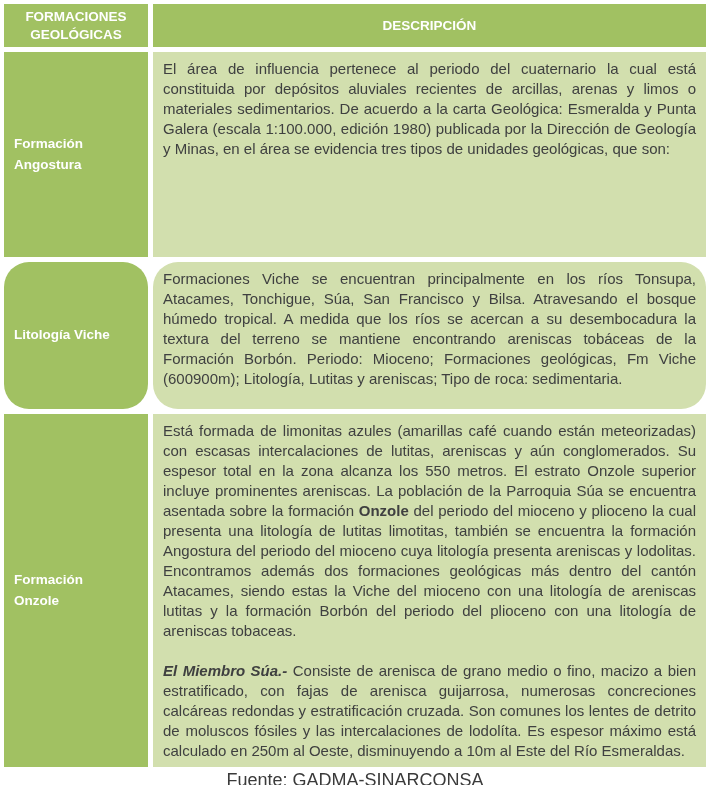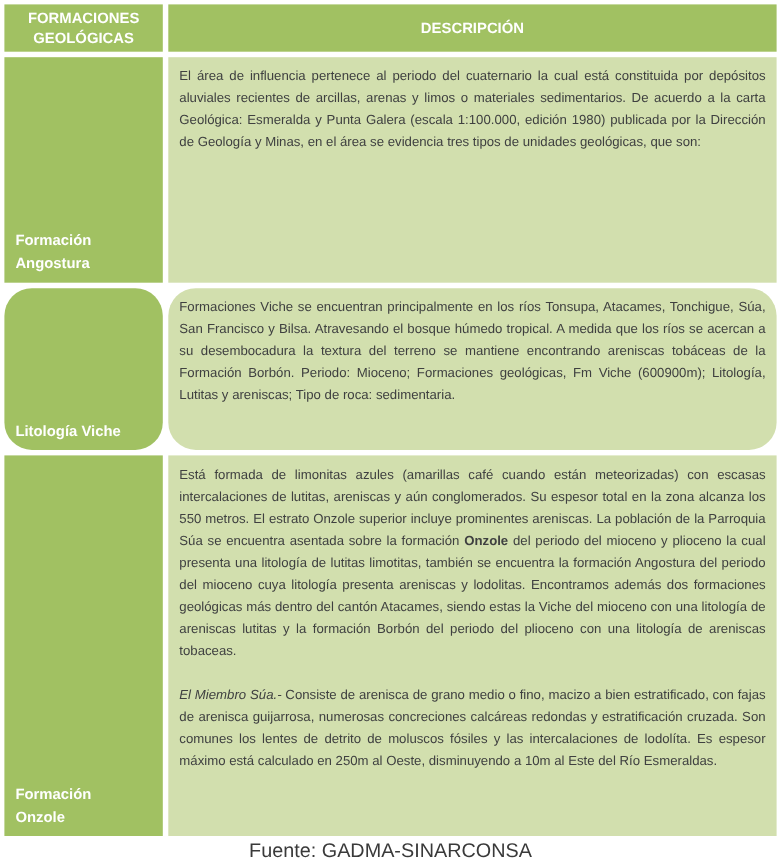--- a/index.html
+++ b/index.html
@@ -33,39 +33,39 @@
     display:flex;align-items:center;justify-content:center;
     text-align:center;
     padding:4px 8px;
   }
   .label{
     background:var(--cell-green);
     color:var(--header-text);
     font-weight:bold;
     font-size:13.5px;
     line-height:1.55;
-    display:flex;align-items:flex-end;
+    display:flex;align-items:center;
     padding:6px 8px 6px 10px;
   }
   .desc{
     background:var(--desc-green);
     color:var(--body-text);
-    font-size:12px;
+    font-size:15px;
     line-height:20px;
     padding:7px 10px 6px 10px;
     text-align:justify;
   }
   .desc p{margin:0;}
   .desc .spacer{height:20px;}
   .bullets{text-align:left;}
   .r1{min-height:205px;}
   .r2{min-height:147px;border-radius:25px;}
   .r3{min-height:346px;}
   .b{font-weight:bold;}
-  .bi{font-weight:normal;font-style:italic;}
+  .bi{font-weight:bold;font-style:italic;}
   .footer{
     margin-top:3px;
     text-align:center;
     font-size:18px;
     color:#3a3a3a;
   }
 </style>
 </head>
 <body>
 

